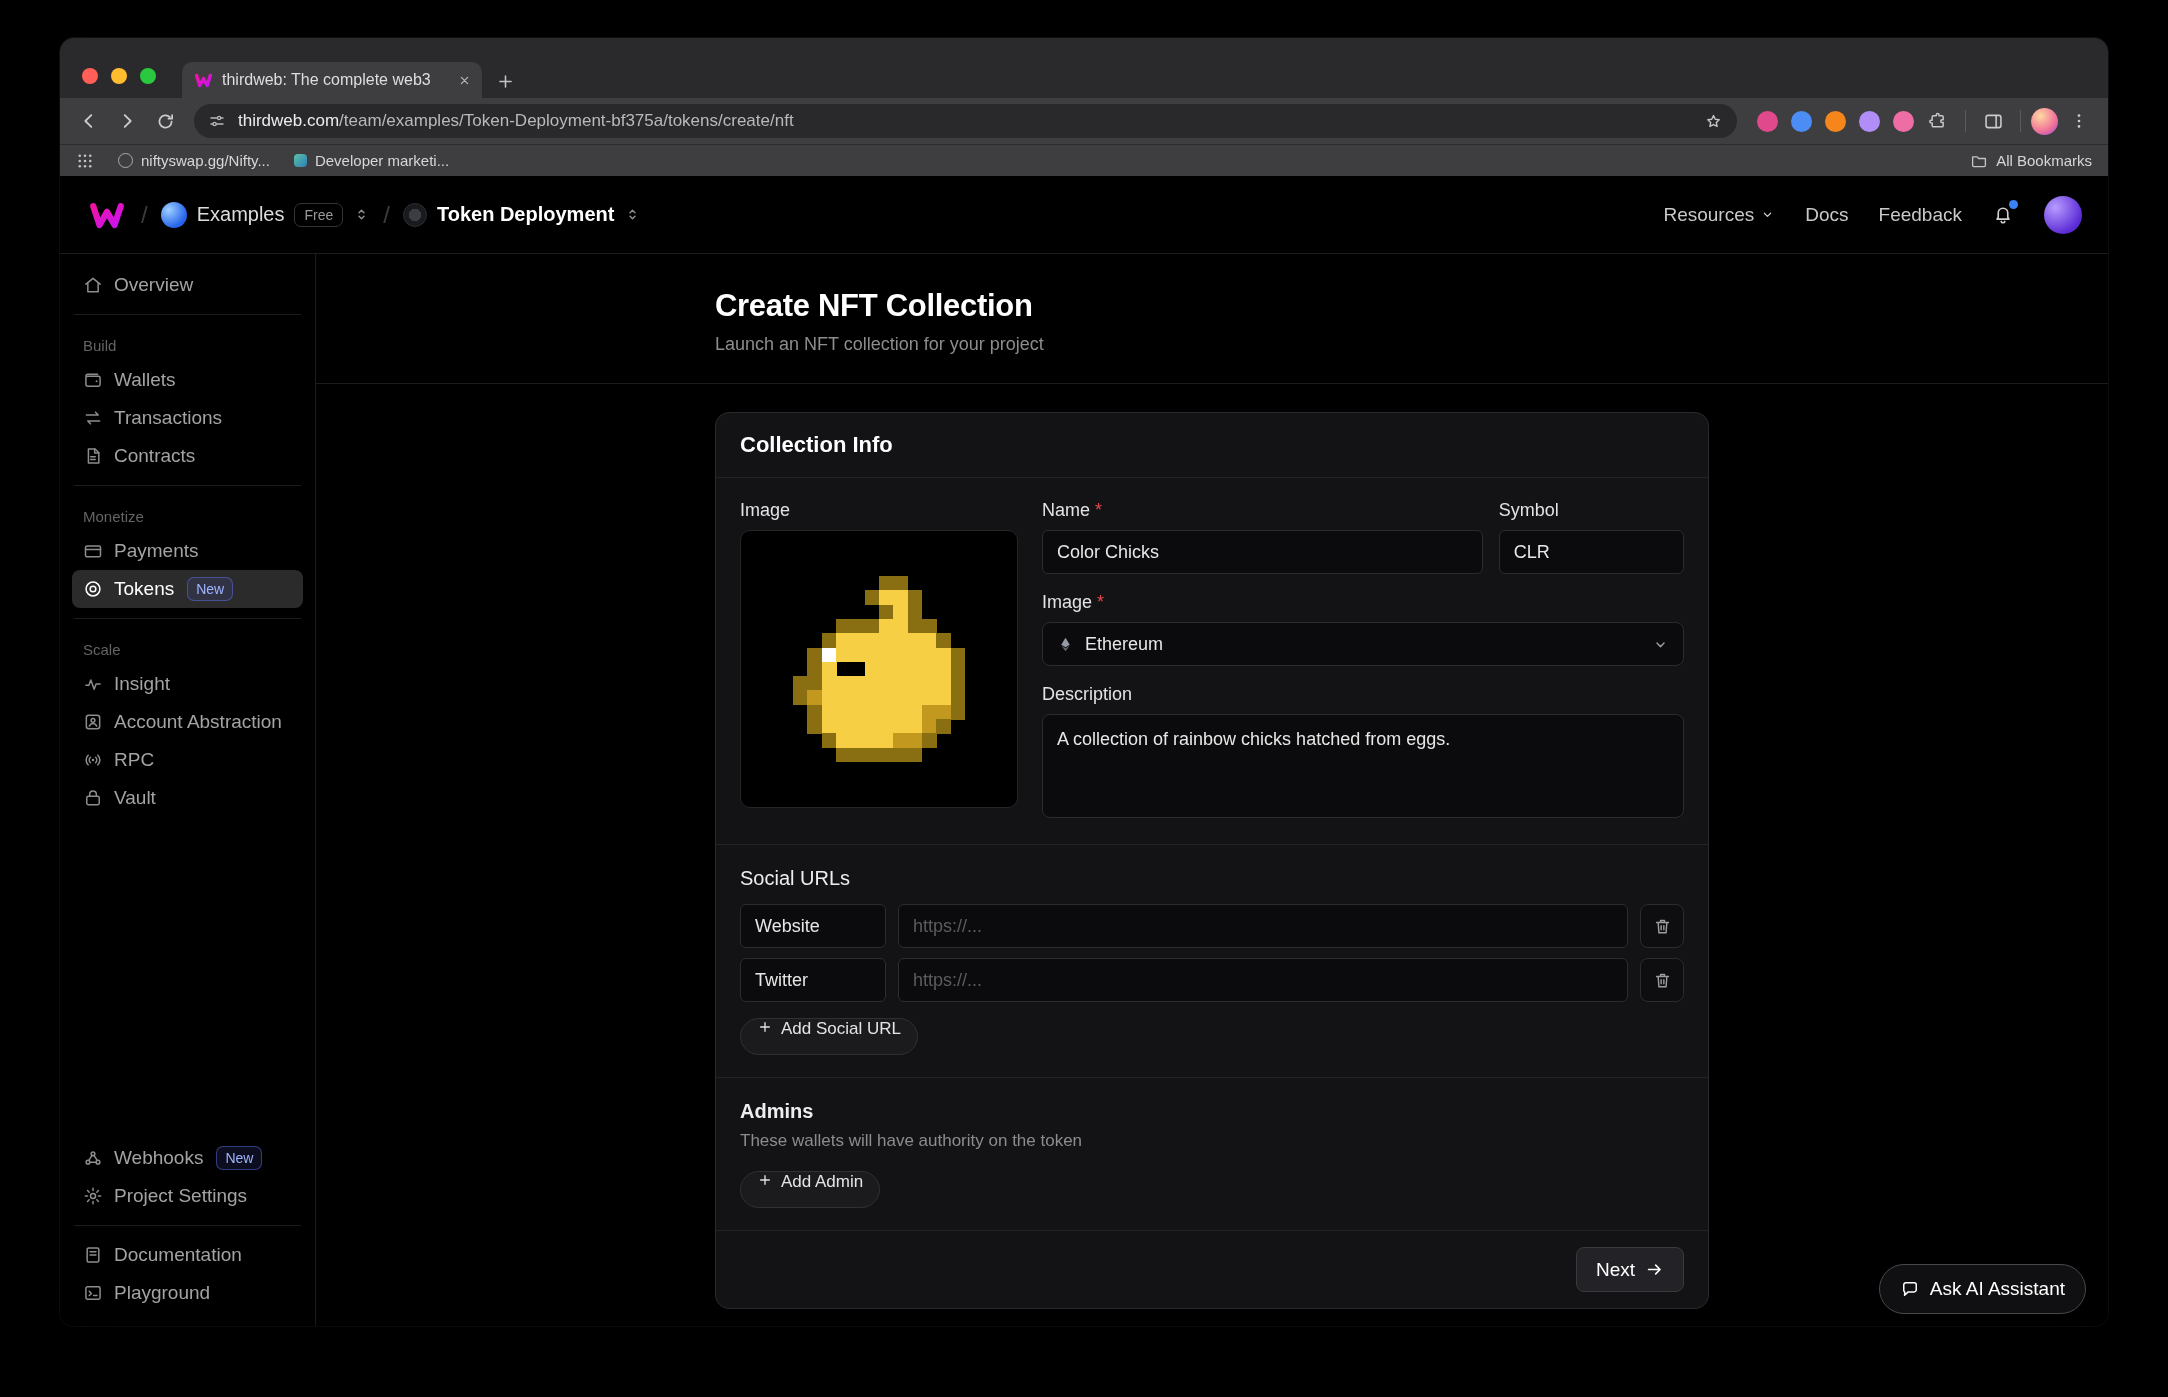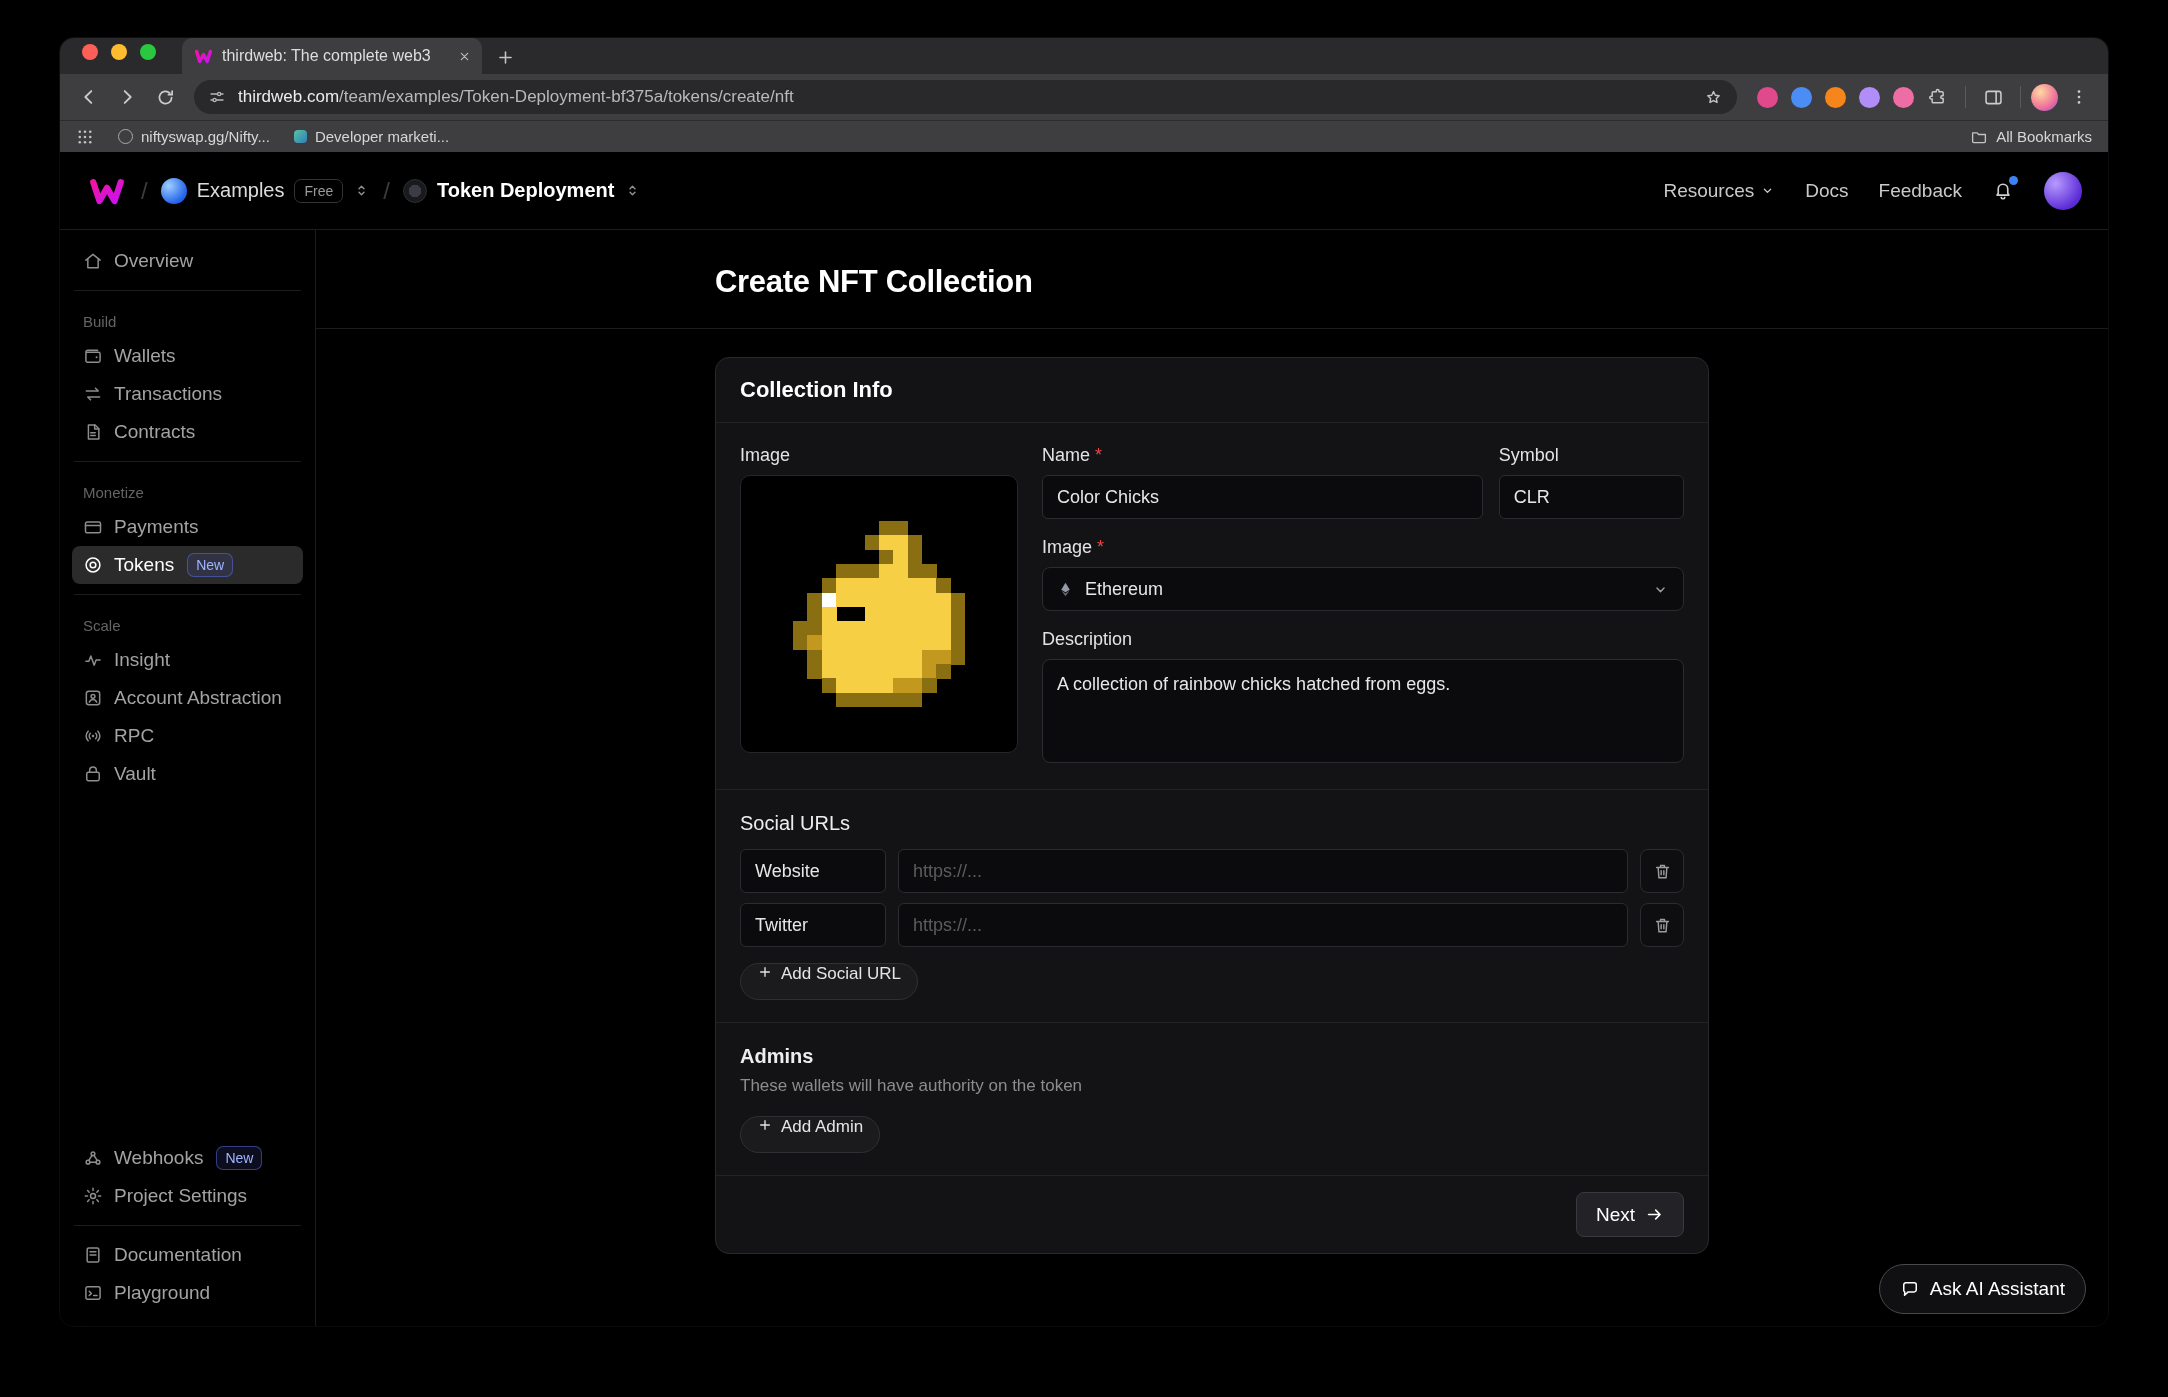--- a/index.html
+++ b/index.html
@@ -9,21 +9,21 @@
     font-family:"Liberation Sans","DejaVu Sans",sans-serif;
     -webkit-font-smoothing:antialiased; color:#e5e5e5;
   }
   svg { display:block; }
   .window {
     position:absolute; left:60px; top:38px; width:2048px; height:1288px;
     border-radius:14px; overflow:hidden; background:#000; display:flex; flex-direction:column;
     box-shadow:0 30px 90px rgba(0,0,0,.6), 0 0 0 1px rgba(255,255,255,.07);
   }
   
-  .tabstrip { height:36px; background:#2a2a2c; display:flex; align-items:flex-end; padding-left:22px; flex:none; }
+  .tabstrip { height:60px; background:#2a2a2c; display:flex; align-items:flex-end; padding-left:22px; flex:none; }
   .traffic { display:flex; gap:13px; align-items:center; height:44px; margin-right:26px; }
   .tl { width:16px; height:16px; border-radius:50%; }
   .tl.red{ background:#ff5f57; } .tl.yellow{ background:#febc2e; } .tl.green{ background:#29c83f; }
   .tab {
     width:300px; height:36px; background:#3e3e40; border-radius:10px 10px 0 0;
     display:flex; align-items:center; gap:9px; padding:0 10px 0 12px;
   }
   .tab-title { flex:1; font-size:16px; color:#dedede; white-space:nowrap; overflow:hidden; text-overflow:ellipsis; }
   .tab-close { color:#b5b5b5; flex:none; }
   .newtab { margin:0 0 7px 14px; color:#c3c3c3; }
@@ -466,20 +466,21 @@
               </svg>
           </span>
           <span>Playground</span>
         </div>
       </div>
 
       <div class="main">
         <div class="main-header">
           <div class="col-994">
             <div class="page-title">Create NFT Collection</div>
+            <div class="page-subtitle">Launch an NFT collection for your project</div>
           </div>
         </div>
 
         <div class="main-scroll">
           <div class="card">
             <div class="card-header">
               <span class="card-title">Collection Info</span>
             </div>
 
             <div class="card-section">

